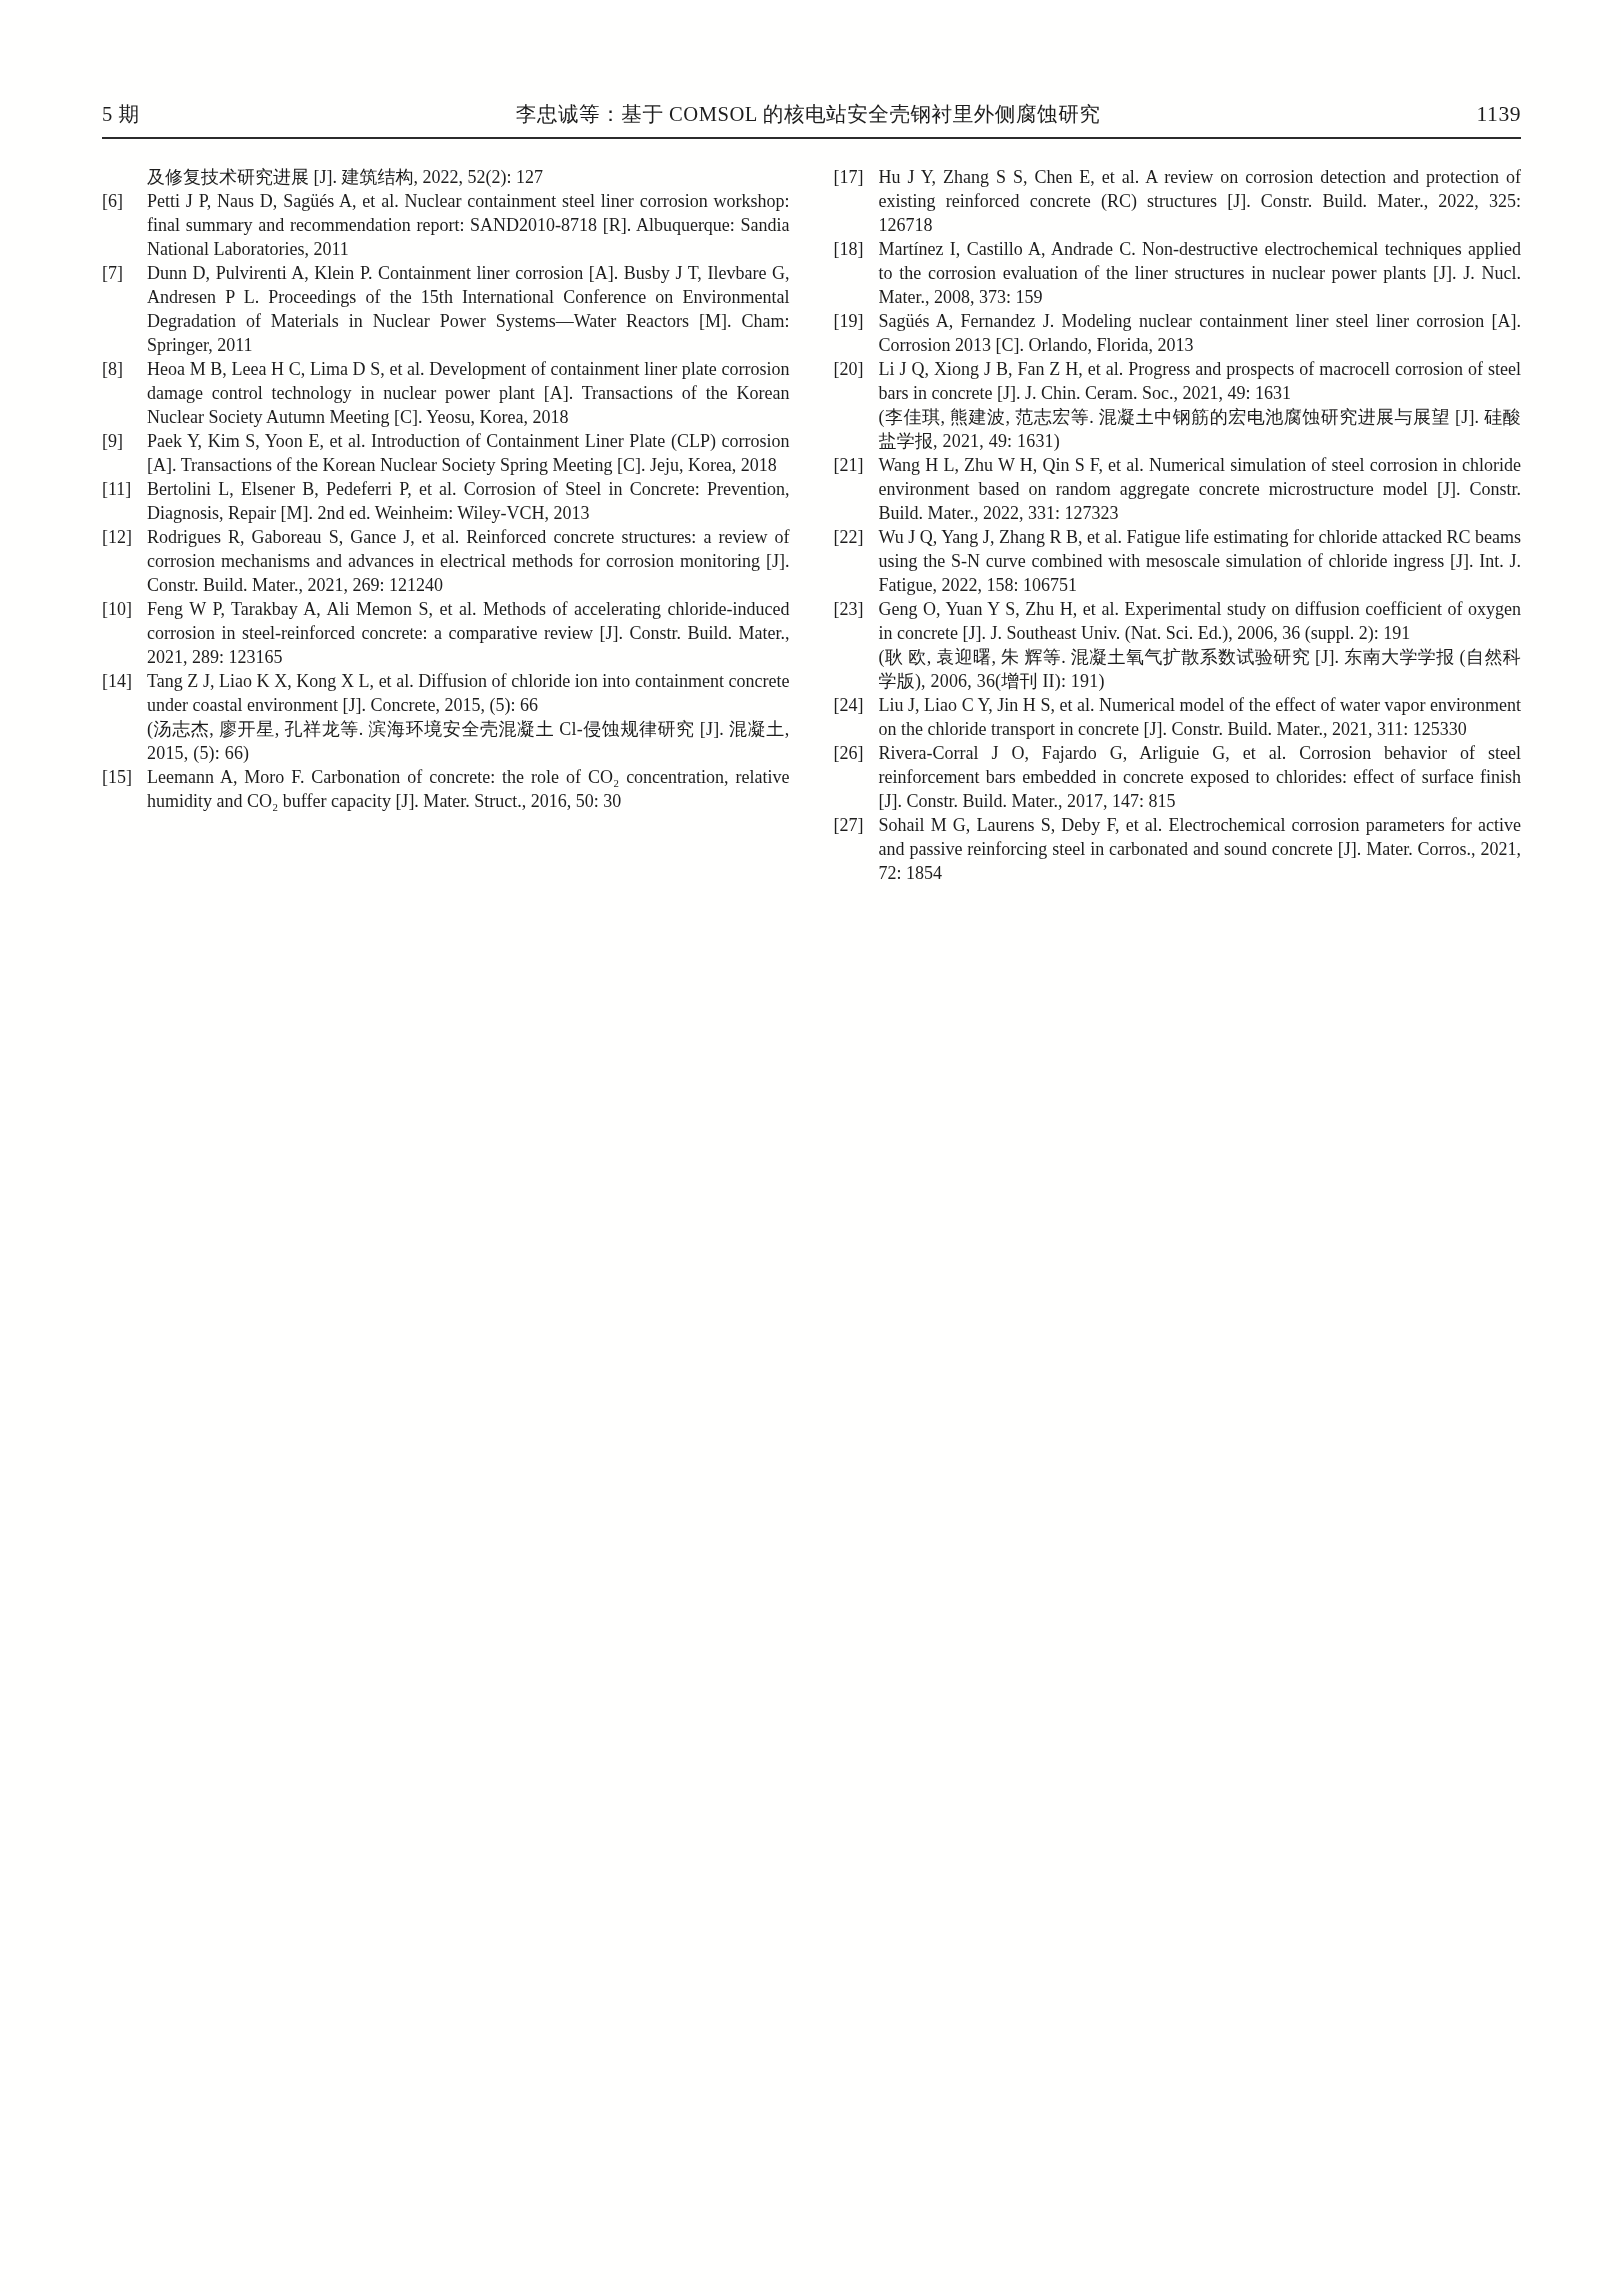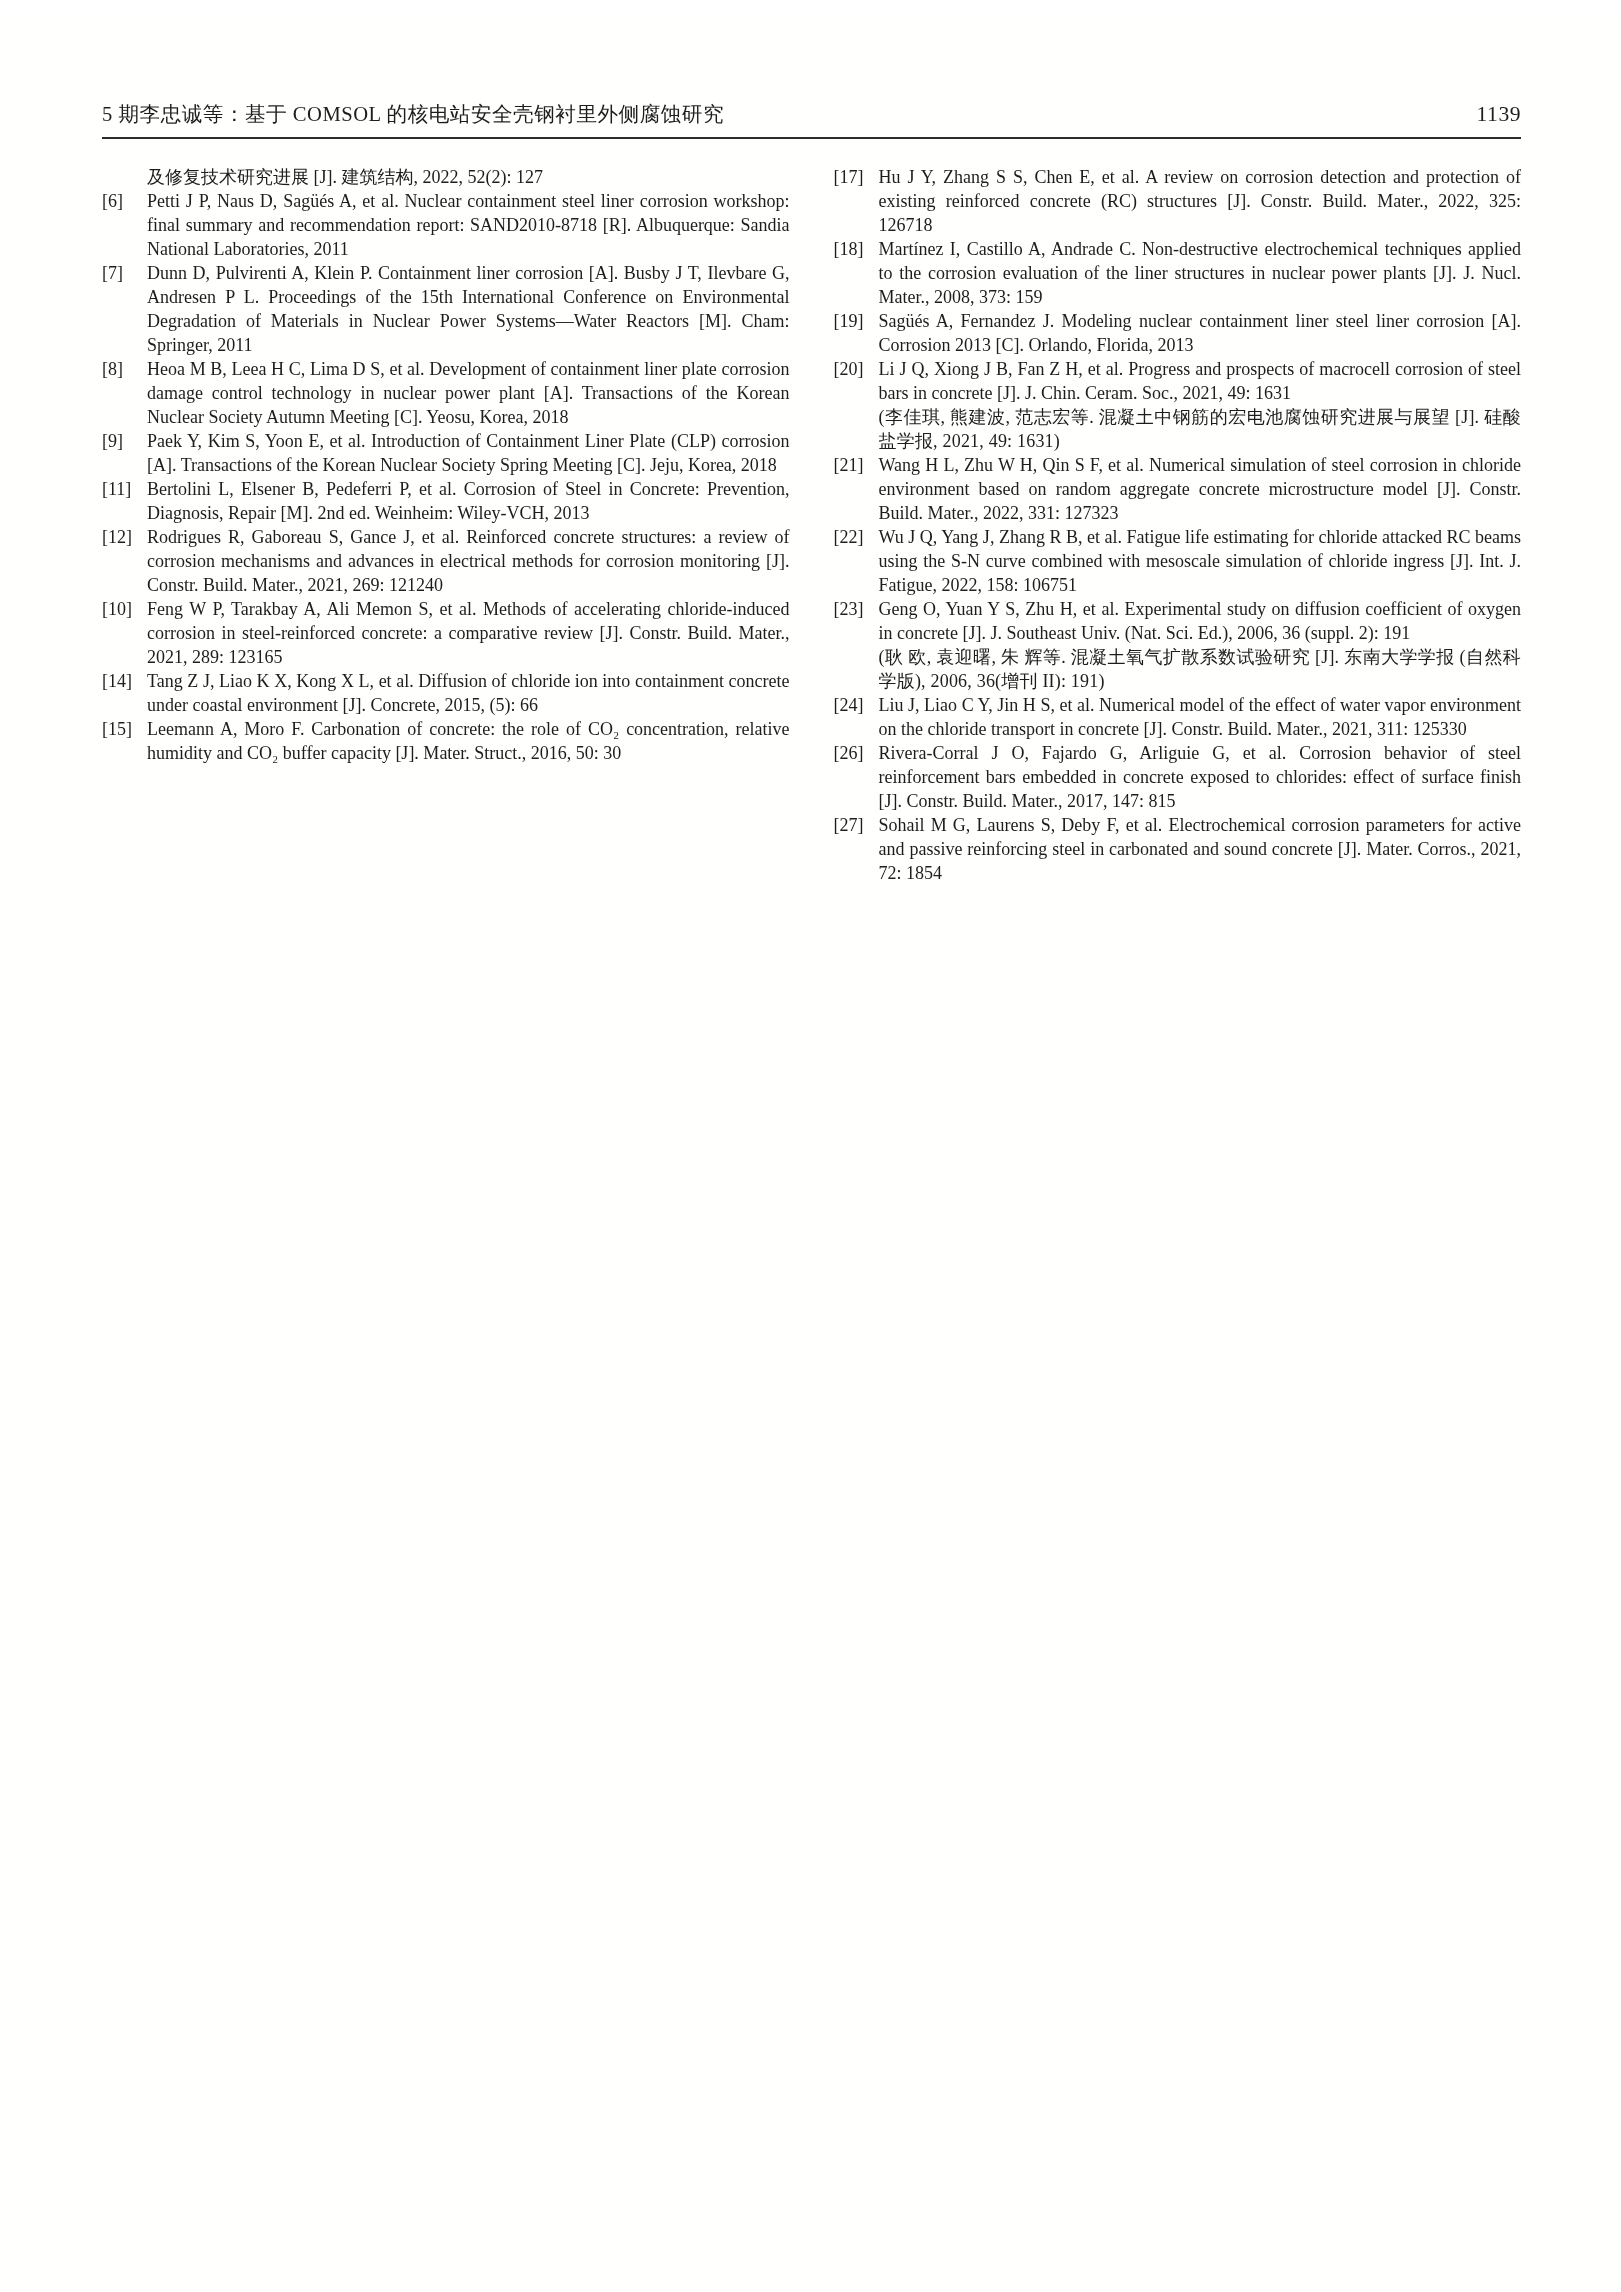--- a/index.html
+++ b/index.html
@@ -16,21 +16,21 @@
   }
   .page-header {
     display: flex;
     align-items: baseline;
     border-bottom: 2px solid #2b2b2b;
     padding-bottom: 8.8px;
     font-size: 20.6px;
     letter-spacing: 0.5px;
   }
   .hdr-issue { flex: 0 0 auto; }
-  .hdr-title { flex: 1 1 auto; text-align: left; }
+  .hdr-title { flex: 1 1 auto; text-align: center; }
   .hdr-page  { flex: 0 0 auto; font-size: 21.6px; }
   .columns {
     display: flex;
     gap: 44px;
     margin-top: 26.5px;
   }
   .col { flex: 1 1 0; min-width: 0; }
   .ref {
     display: flex;
     font-size: 18px;
@@ -101,20 +101,21 @@
         <div class="ref">
           <span class="ref-label">[10]</span>
           <div class="ref-body">
             <div class="ref-text">Feng W P, Tarakbay A, Ali Memon S, et al. Methods of accelerating chloride-induced corrosion in steel-reinforced concrete: a comparative review [J]. Constr. Build. Mater., 2021, 289: 123165</div>
           </div>
         </div>
         <div class="ref">
           <span class="ref-label">[14]</span>
           <div class="ref-body">
             <div class="ref-text">Tang Z J, Liao K X, Kong X L, et al. Diffusion of chloride ion into containment concrete under coastal environment [J]. Concrete, 2015, (5): 66</div>
+            <div class="ref-text cn">(汤志杰, 廖开星, 孔祥龙等. 滨海环境安全壳混凝土 Cl-侵蚀规律研究 [J]. 混凝土, 2015, (5): 66)</div>
           </div>
         </div>
         <div class="ref">
           <span class="ref-label">[15]</span>
           <div class="ref-body">
             <div class="ref-text">Leemann A, Moro F. Carbonation of concrete: the role of CO₂ concentration, relative humidity and CO₂ buffer capacity [J]. Mater. Struct., 2016, 50: 30</div>
           </div>
         </div>
       </div>
     <div class="col" id="col-right">

